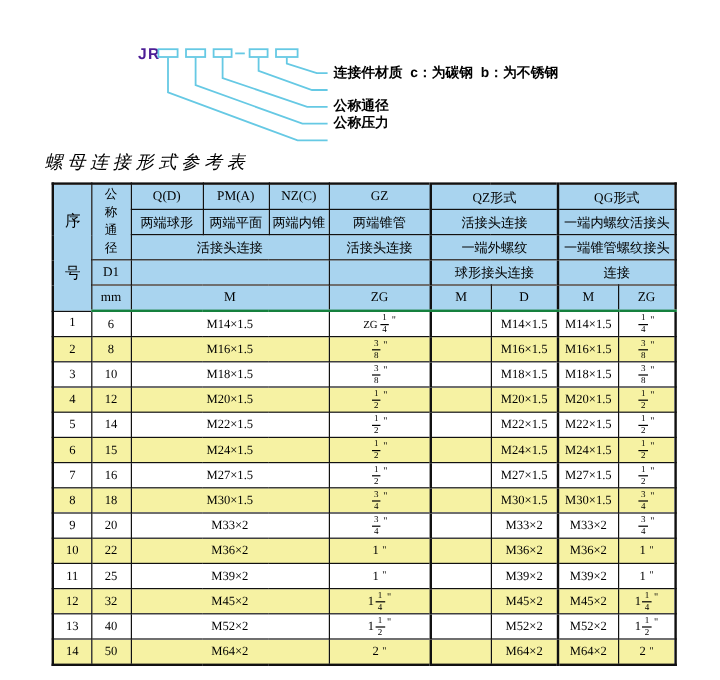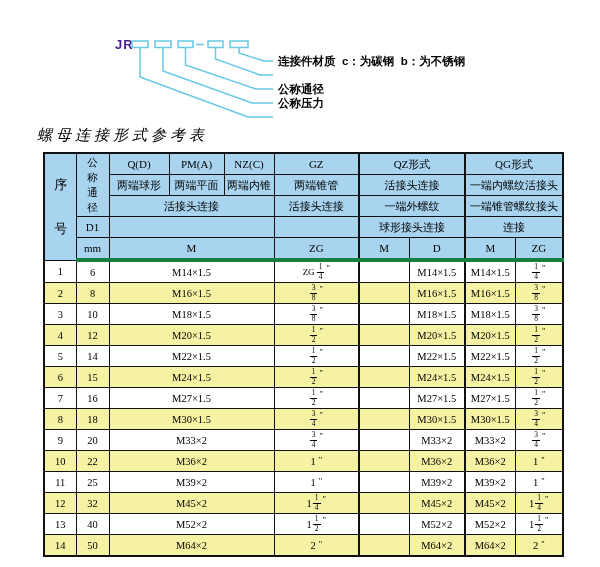--- a/index.html
+++ b/index.html
@@ -20,21 +20,21 @@
   .tbl-title{position:absolute;left:37px;top:126px;margin:0;font-family:"DejaVu Serif",serif;
              font-style:italic;font-weight:normal;font-size:15px;letter-spacing:4px;}
 
   
   table.ref{position:absolute;left:43px;top:152px;border-collapse:collapse;table-layout:fixed;
             width:519px;font-family:"Liberation Serif",serif;}
   table.ref{border:2px solid #111;}
   table.ref th, table.ref td{border:1px solid #111;padding:0;text-align:center;
             vertical-align:middle;font-weight:normal;overflow:hidden;}
   table.ref thead th{background:#a9d4ef;height:20px;font-size:11px;}
-  thead tr:last-child th{border-bottom:4px solid #15803d;}
+  thead tr:last-child th{border-bottom:2px solid #15803d;}
   .gs{border-left:2px solid #111 !important;margin-top:44px;}
   table.ref td{height:20px;font-size:10.5px;background:#fff;}
   tr.alt td{background:#f6f2a3;}
   .vtext{margin:0 auto;word-break:break-all;width:12px;font-size:13px;}
   .vt-seq{line-height:44px;}
   .vt-nom{line-height:15px;font-size:10.5px;}
   
   .fr{display:inline-block;vertical-align:middle;text-align:center;font-size:7.5px;line-height:1.15;}
   .fr .n{display:block;border-bottom:1px solid #000;padding:0 2px;}
   .fr .d{display:block;}

